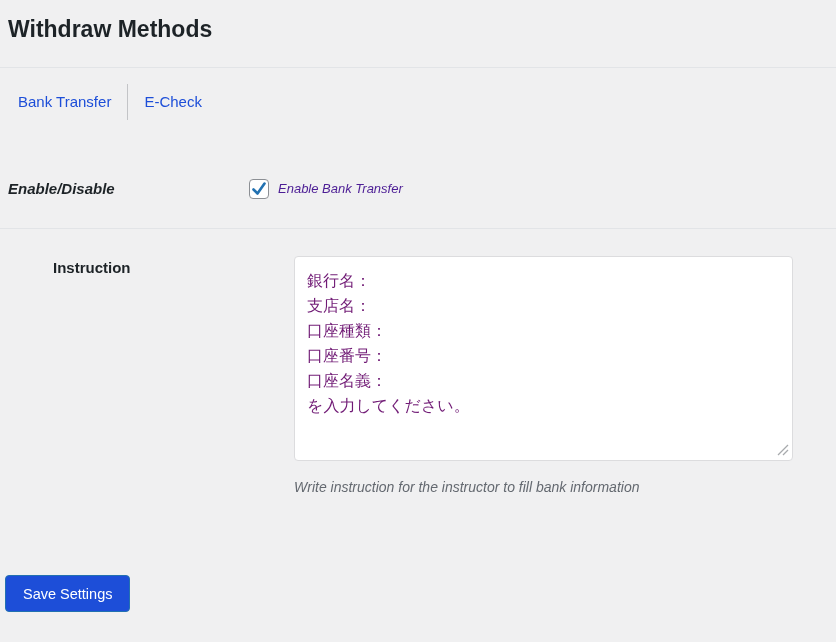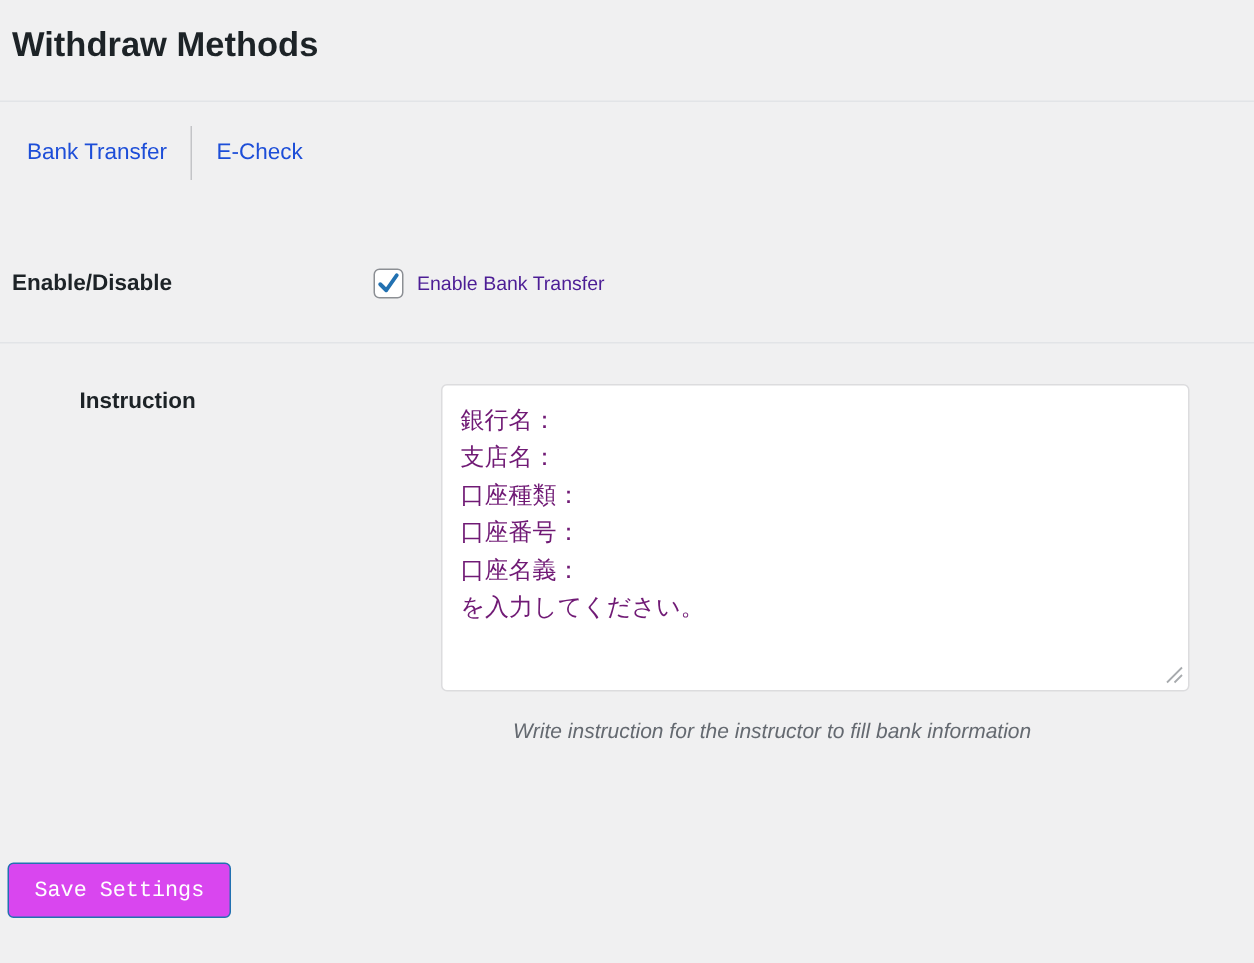--- a/index.html
+++ b/index.html
@@ -52,20 +52,21 @@
     font-weight: 600;
     color: #1d2327;
     line-height: 20px;
   }
   .row-field { flex: 1; }
 
   .row-enable {
     margin-top: 59px;
     padding-bottom: 29px;
     border-bottom: 1px solid #e2e4e7;
+    font-style: italic;
   }
   .checkbox-wrap {
     display: flex;
     align-items: center;
     cursor: pointer;
   }
   .checkbox {
     width: 20px; height: 20px;
     background: #ffffff;
     border: 1px solid #8c8f94;
@@ -104,35 +105,34 @@
   .resize-handle {
     position: absolute;
     right: 4px; bottom: 5px;
     pointer-events: none;
   }
   .helper-text {
     margin-top: 18px;
     font-size: 14px;
     font-style: italic;
     color: #646970;
-    margin-left: 48px;
   }
 
   
   .save-button {
     position: absolute;
     left: 5px;
     top: 575px;
     height: 37px;
     padding: 0 17px;
-    background: #d946ef;
+    background: #1d4ed8;
     border: 1px solid #2271b1;
     border-radius: 4px;
     color: #ffffff;
-    font-family: Liberation Mono, monospace;
+    font-family: Liberation Sans, sans-serif;
     font-size: 14.5px;
     cursor: pointer;
   }
 </style>
 </head>
 <body>
 
 <div class="page">
 
   <h1 class="page-title">Withdraw Methods</h1>

